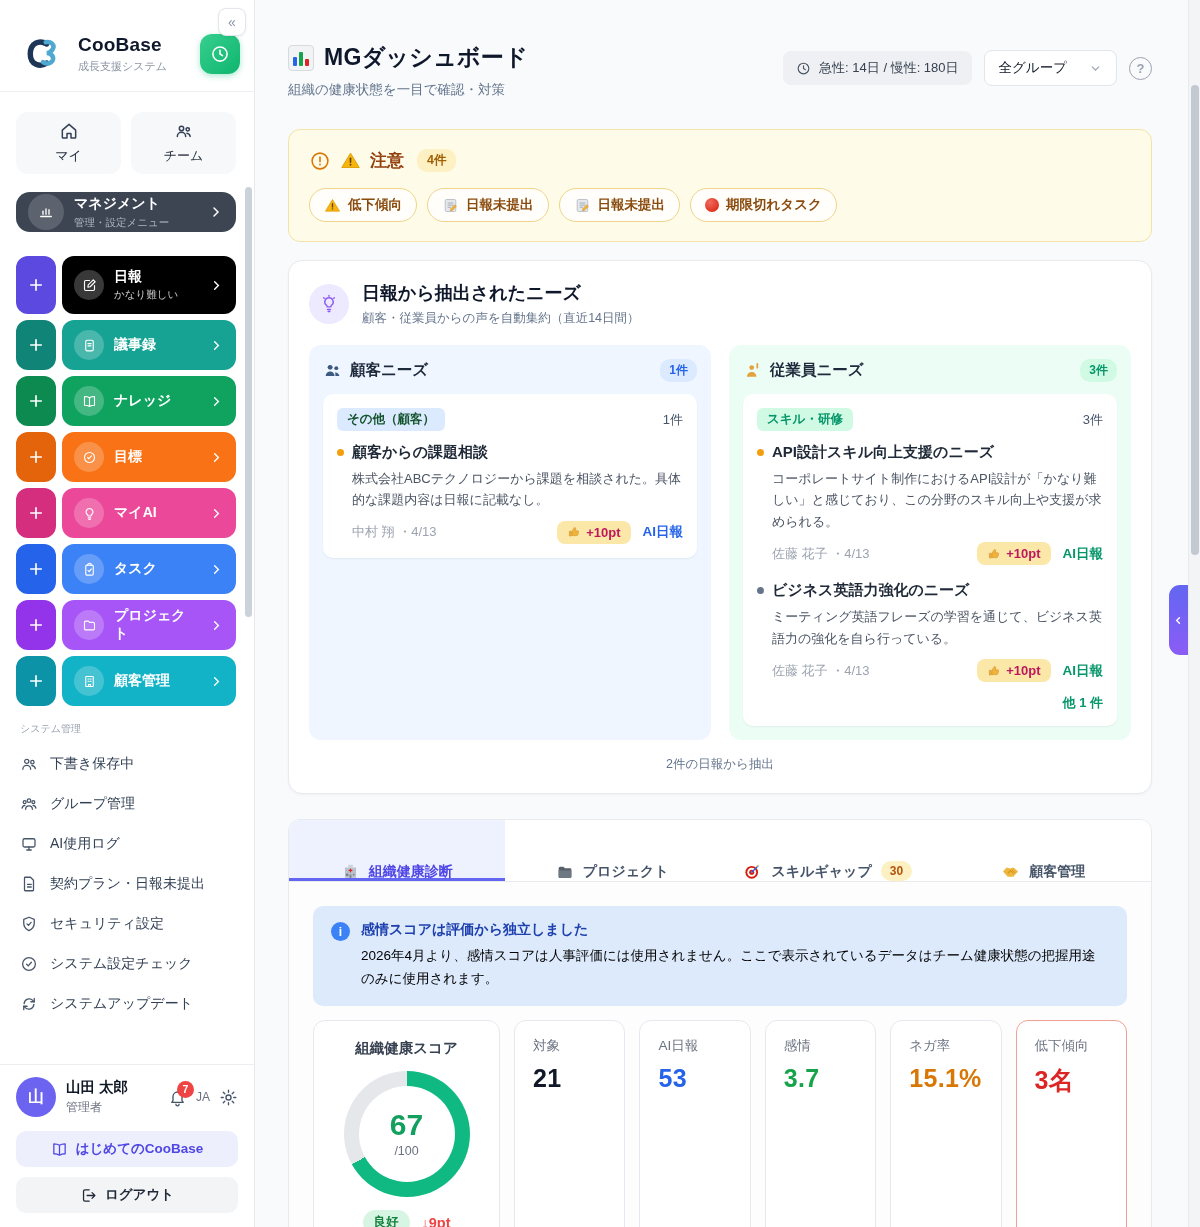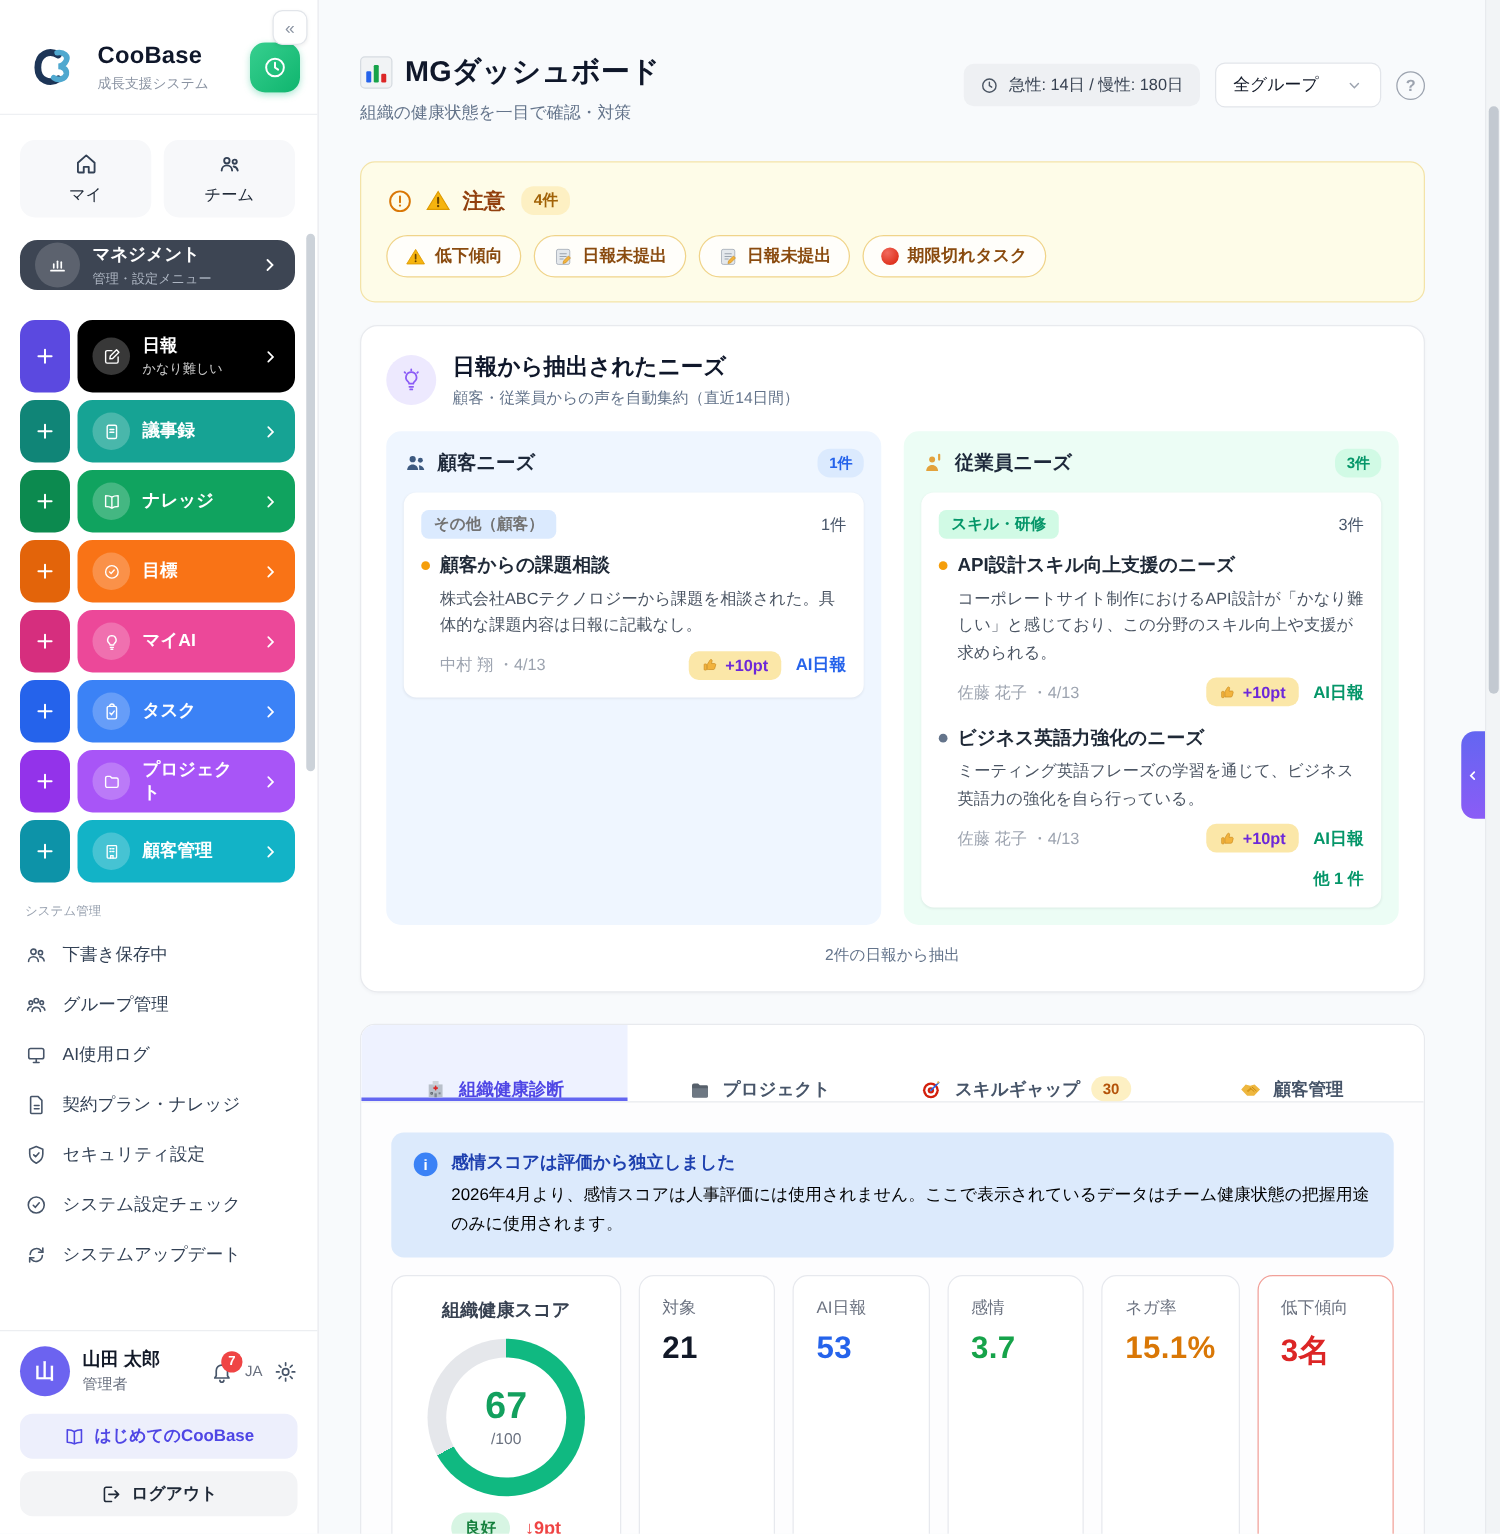--- a/index.html
+++ b/index.html
@@ -64,21 +64,21 @@
   .notif-badge { position:absolute; top:-7px; right:-7px; min-width:17px; height:17px; border-radius:9px; background:#ef4444;
                  color:#fff; font-size:10.5px; font-weight:700; display:flex; align-items:center; justify-content:center; padding:0 3px; }
   .lang-label { font-size:12px; color:#6b7280; cursor:pointer; }
   .gear { cursor:pointer; }
   .sb-btn { width:100%; height:36px; border:none; border-radius:10px; cursor:pointer; font-family:inherit;
             display:flex; align-items:center; justify-content:center; gap:8px; font-size:13.5px; font-weight:700; }
   .guide-btn { background:#edeffc; color:#4f46e5; margin-top:14px; }
   .logout-btn { background:#f3f4f6; color:#1f2937; margin-top:10px; font-weight:600; }
 
   
-  .main { position:absolute; left:255px; top:0; right:12px; height:100%; padding:42px 48px 4px 33px; }
+  .main { position:absolute; left:255px; top:0; right:0; height:100%; padding:42px 48px 4px 33px; }
   .main-head { display:flex; align-items:flex-start; }
   .title-row { display:flex; align-items:center; gap:10px; }
   .chart-emoji { width:26px; height:26px; background:#f1f3f5; border:1px solid #d6dbe1; border-radius:4px;
                  display:flex; align-items:flex-end; justify-content:center; gap:2px; padding:4px 4px; }
   .chart-emoji i { display:block; width:4px; border-radius:1px; }
   .page-title { font-size:23px; font-weight:800; color:#0f172a; letter-spacing:.3px; }
   .page-sub { font-size:13.5px; color:#64748b; margin-top:8px; }
   .head-right { margin-left:auto; display:flex; align-items:center; gap:12px; padding-top:8px; }
   .period-pill { display:flex; align-items:center; gap:8px; background:#eef0f3; border-radius:8px; padding:8px 13px;
                  font-size:13px; color:#374151; }
@@ -106,32 +106,32 @@
   .ncol.blue { background:#eff6ff; }
   .ncol.green { background:#ecfdf5; }
   .ncol-head { display:flex; align-items:center; gap:8px; }
   .ncol-title { font-size:15.5px; font-weight:800; color:#1e293b; }
   .ncol-badge { margin-left:auto; font-size:12px; font-weight:700; border-radius:10px; padding:3px 9px; }
   .blue .ncol-badge { background:#dbeafe; color:#2563eb; }
   .green .ncol-badge { background:#d1fae5; color:#059669; }
   .nitem-card { background:#fff; border-radius:10px; padding:14px; margin-top:12px; box-shadow:0 1px 2px rgba(15,23,42,.06); }
   .tag-row { display:flex; align-items:center; }
   .ntag { font-size:12.5px; font-weight:700; border-radius:6px; padding:3px 10px; }
-  .blue .ntag { background:#dbeafe; color:#737373; }
+  .blue .ntag { background:#dbeafe; color:#14532d; }
   .green .ntag { background:#d1fae5; color:#059669; }
   .tag-count { margin-left:auto; font-size:13px; color:#475569; }
   .nitem { margin-top:12px; }
   .nitem-title { display:flex; align-items:center; gap:8px; font-size:15px; font-weight:700; color:#1f2937; }
   .dot { width:7px; height:7px; border-radius:50%; flex:0 0 auto; }
   .dot.amber { background:#f59e0b; }
   .dot.gray { background:#64748b; }
   .nitem-body { font-size:13px; color:#4b5563; line-height:1.65; margin:6px 0 10px 15px; }
   .nitem-foot { display:flex; align-items:center; margin-left:15px; }
   .nmeta { font-size:13px; color:#9ca3af; }
-  .pts-pill { margin-left:auto; display:inline-flex; align-items:center; gap:5px; background:#fbe7a8; color:#6d28d9;
+  .pts-pill { margin-left:auto; display:inline-flex; align-items:center; gap:5px; background:#fbe7a8; color:#be185d;
               font-size:13px; font-weight:700; border-radius:8px; padding:4px 10px; cursor:pointer; }
   .ai-link { font-size:13.5px; font-weight:700; margin-left:12px; cursor:pointer; }
   .blue .ai-link { color:#2563eb; }
   .green .ai-link { color:#059669; }
   .more-link { display:block; text-align:right; font-size:13px; font-weight:600; color:#059669; margin-top:12px; cursor:pointer; }
   .needs-foot { text-align:center; font-size:12.5px; color:#64748b; margin-top:16px; }
 
   .panel { margin-top:25px; background:#fdfdfe; border:1px solid #e8eaee; border-radius:12px; overflow:hidden; }
   .tab-row { display:grid; grid-template-columns:repeat(4,1fr); background:#fff; border-bottom:1px solid #e8eaee; }
   .tab { height:61px; border:none; background:transparent; cursor:pointer; font-family:inherit;
@@ -468,21 +468,21 @@
           </span>
         <span>AI使用ログ</span>
       </div>
       <div class="sys-item">
         <span>
             <svg width="18" height="18" viewBox="0 0 24 24" fill="none" stroke-width="1.7" stroke-linecap="round" stroke-linejoin="round">
               <path d="M7 3h7l4 4v13a1 1 0 0 1-1 1H7a1 1 0 0 1-1-1V4a1 1 0 0 1 1-1z"></path>
               <path d="M10 12.5h5M10 16h5"></path>
             </svg>
           </span>
-        <span>契約プラン・ナレッジ</span>
+        <span>契約プラン・日報未提出</span>
       </div>
       <div class="sys-item">
         <span>
             <svg width="18" height="18" viewBox="0 0 24 24" fill="none" stroke-width="1.7" stroke-linecap="round" stroke-linejoin="round">
               <path d="M12 3l7 2.8V11c0 4.4-2.9 7.9-7 9.8C7.9 18.9 5 15.4 5 11V5.8z"></path>
               <path d="M9.3 11.8l2 2 3.5-4"></path>
             </svg>
           </span>
         <span>セキュリティ設定</span>
       </div>

